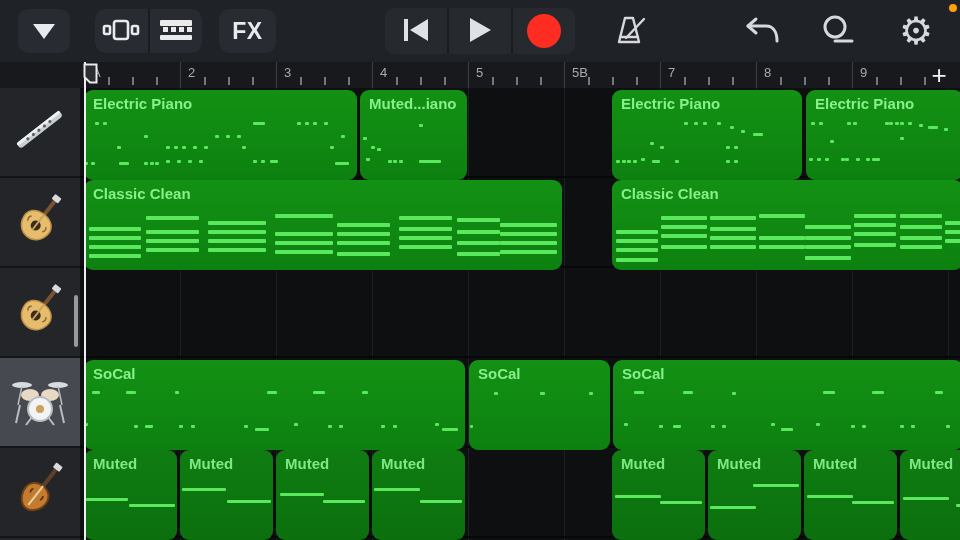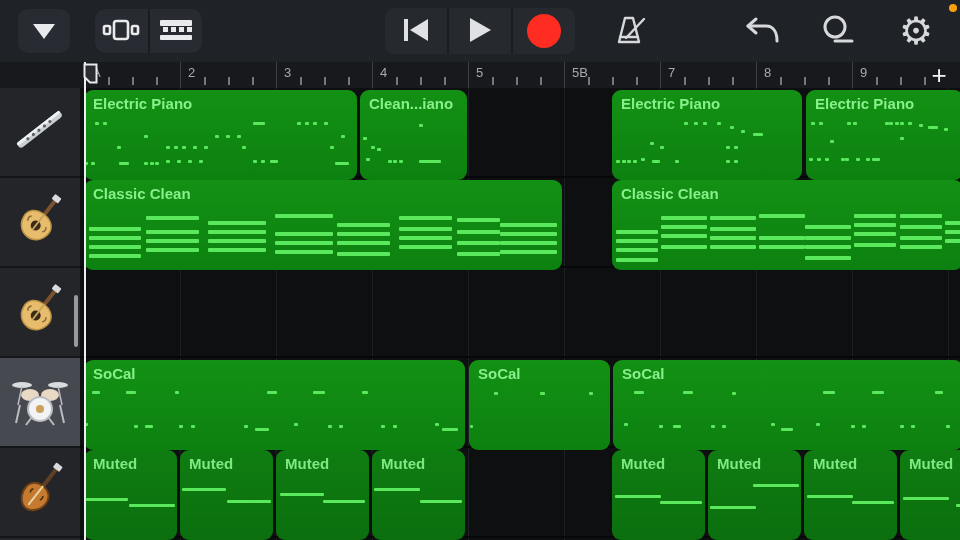--- a/index.html
+++ b/index.html
@@ -89,20 +89,21 @@
             <rect x="5" y="11" width="5" height="5"></rect>
               <rect x="13" y="11" width="5" height="5"></rect>
             <rect x="21" y="11" width="5" height="5"></rect>
               <rect x="29" y="11" width="5" height="5"></rect>
             <rect x="2" y="19" width="32" height="5" rx="1"></rect>
           </svg>
         </span>
       </button>
     </div>
 
+    <button class="tb-btn" id="btn-fx">FX</button>
 
     <div id="transport">
       <button class="t-cell">
         <span>
           <svg width="30" height="26" viewBox="0 0 30 26">
             <rect x="3" y="2" width="4" height="22" fill="#dfe1e4"></rect>
             <path d="M27 2 L9 13 L27 24 Z" fill="#dfe1e4"></path>
           </svg>
         </span>
       </button>
@@ -315,21 +316,21 @@
           <div class="note" style="left: 30%; top: 78%; width: 4px; height: 3px;"></div>
           <div class="note" style="left: 34%; top: 78%; width: 4px; height: 3px;"></div>
           <div class="note" style="left: 38%; top: 78%; width: 4px; height: 3px;"></div>
           <div class="note" style="left: 42%; top: 78%; width: 4px; height: 3px;"></div>
           <div class="note" style="left: 62%; top: 78%; width: 4px; height: 3px;"></div>
           <div class="note" style="left: 65%; top: 78%; width: 4px; height: 3px;"></div>
           <div class="note" style="left: 68%; top: 78%; width: 8px; height: 3px;"></div>
           <div class="note" style="left: 92%; top: 80%; width: 14px; height: 3px;"></div>
         </div>
         <div class="region" style="left: 280px; width: 107px;">
-          <div class="rlabel">Clean...iano</div>
+          <div class="rlabel">Muted...iano</div>
           <div class="note" style="left: 55%; top: 38%; width: 4px; height: 3px;"></div>
           <div class="note" style="left: 3%; top: 52%; width: 4px; height: 3px;"></div>
           <div class="note" style="left: 10%; top: 62%; width: 4px; height: 3px;"></div>
           <div class="note" style="left: 16%; top: 64%; width: 4px; height: 3px;"></div>
           <div class="note" style="left: 6%; top: 76%; width: 4px; height: 3px;"></div>
           <div class="note" style="left: 26%; top: 78%; width: 4px; height: 3px;"></div>
           <div class="note" style="left: 31%; top: 78%; width: 4px; height: 3px;"></div>
           <div class="note" style="left: 36%; top: 78%; width: 4px; height: 3px;"></div>
           <div class="note" style="left: 55%; top: 78%; width: 22px; height: 3px;"></div>
         </div>

